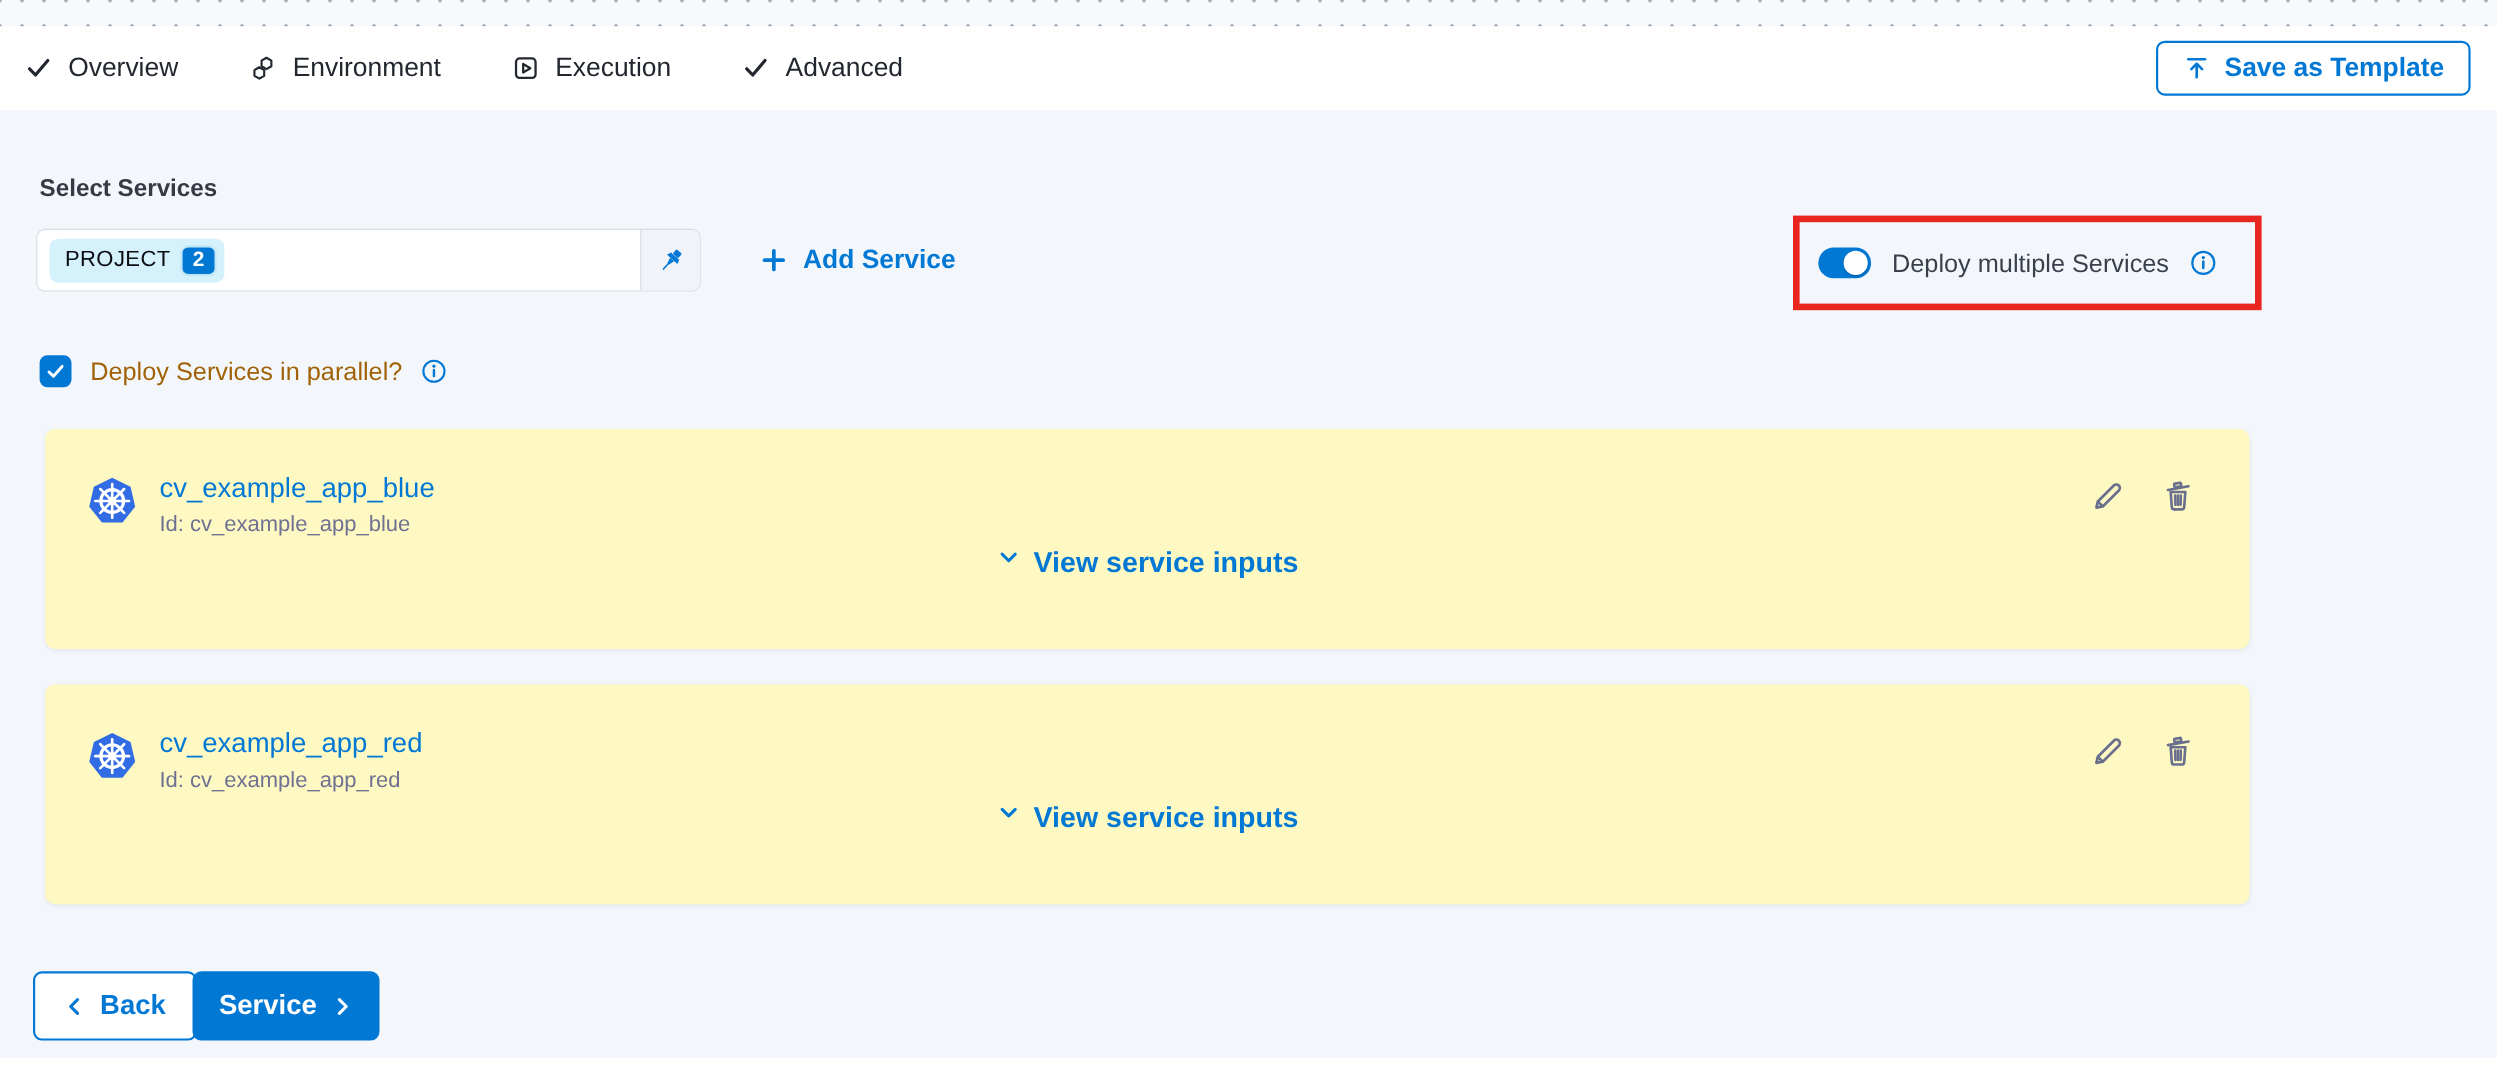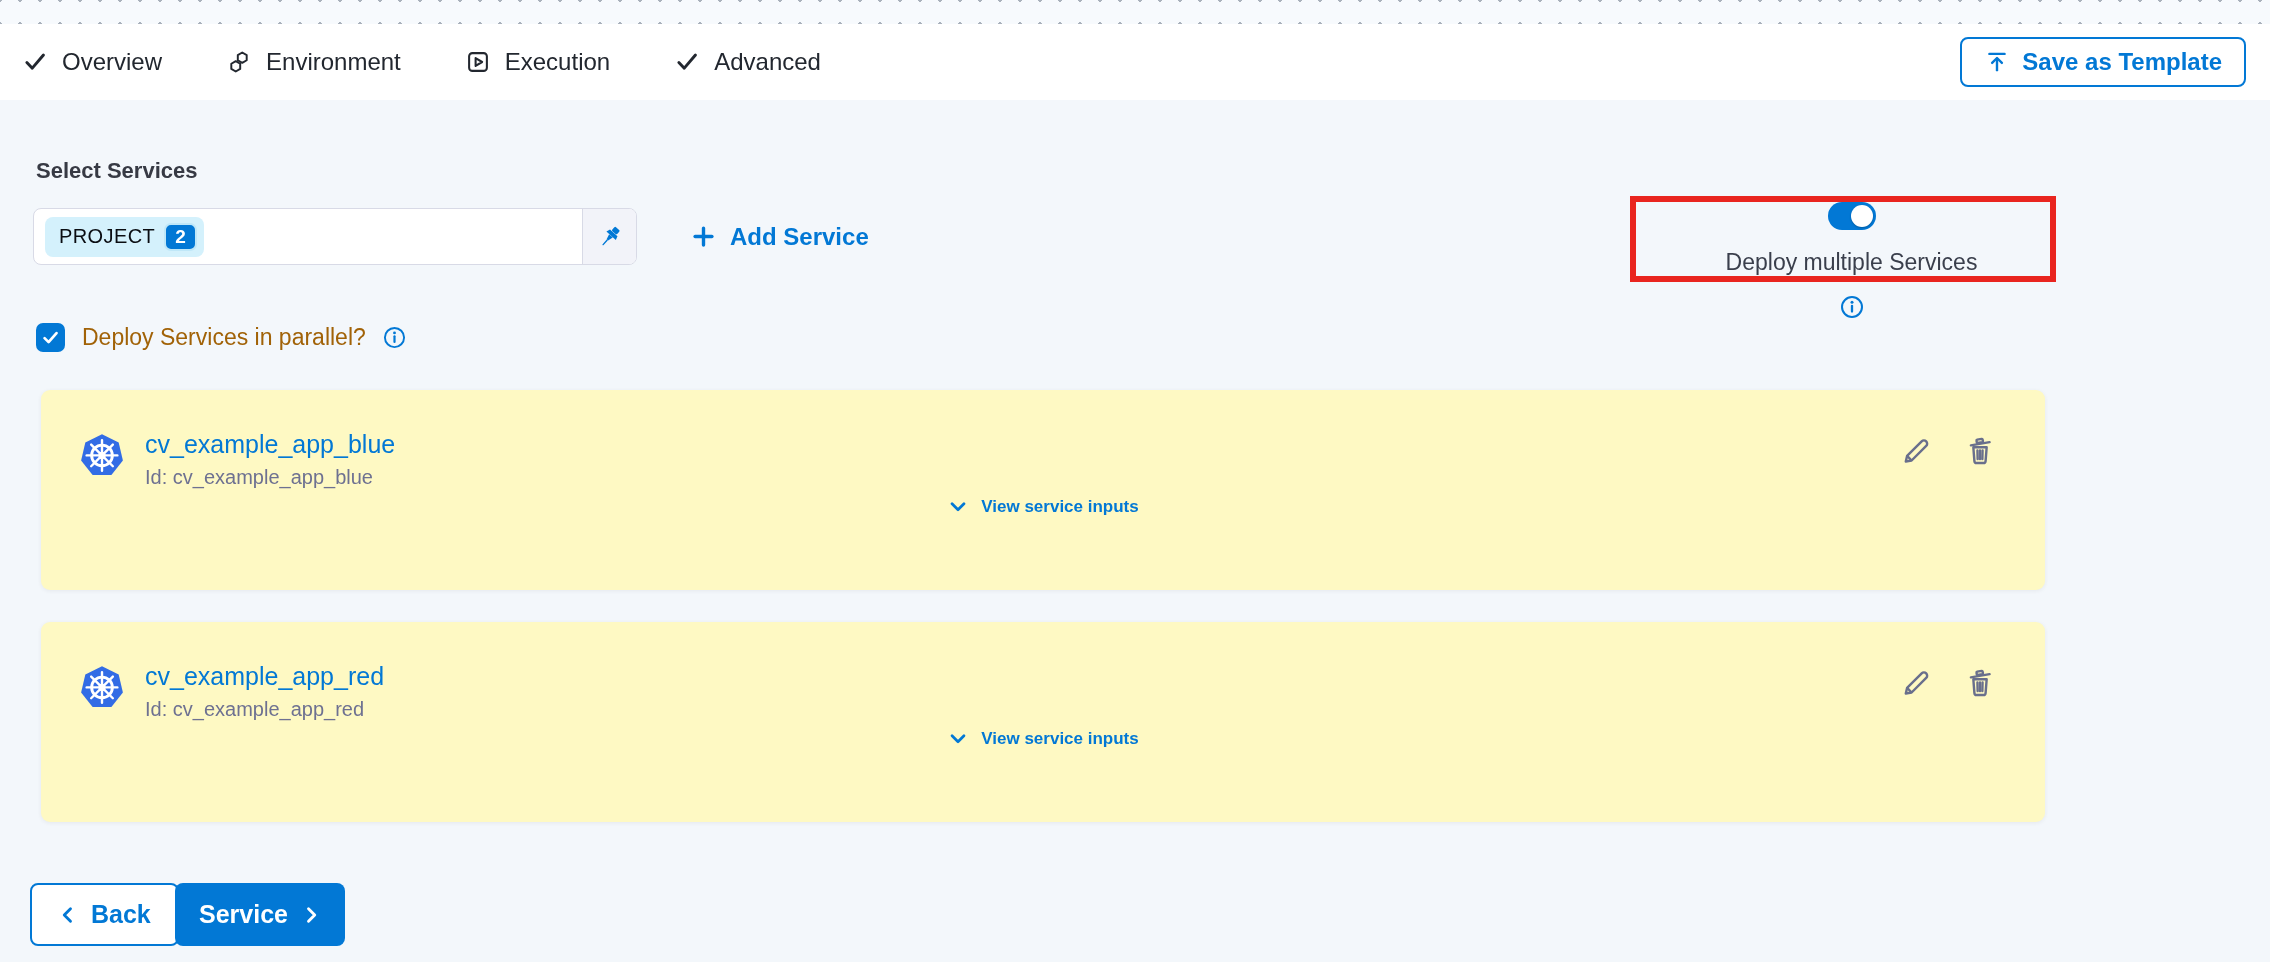--- a/index.html
+++ b/index.html
@@ -90,21 +90,20 @@
     color: #0278d5; font-size: 24px; font-weight: 700; cursor: pointer;
   }
   .add-service svg { width: 27px; height: 27px; }
 
   
   .highlight-box {
     position: absolute; left: 1630px; top: 196px; width: 426px; height: 86px;
     border: 6px solid #e9251f;
     display: flex; align-items: center; gap: 19px; padding-left: 17px;
     background: transparent;
-    flex-direction: column;
   }
   .toggle {
     position: relative; width: 48px; height: 28px;
     background: #0278d5; border-radius: 14px; cursor: pointer; flex: 0 0 auto;
   }
   .toggle .knob {
     position: absolute; top: 3px; left: 23px; width: 22px; height: 22px;
     background: #ffffff; border-radius: 50%;
     box-shadow: 0 1px 2px rgba(0,0,0,.25);
   }
@@ -136,22 +135,22 @@
   .card-id-row { position: absolute; left: 38px; top: 40px; display: flex; gap: 20px; }
   .k8s-icon { width: 46px; height: 48px; flex: 0 0 auto; margin-top: 2px; }
   .k8s-icon svg { width: 100%; height: 100%; }
   .svc-name { font-size: 25px; color: #0278d5; font-weight: 500; cursor: pointer; }
   .svc-id { font-size: 20px; color: #6e7191; margin-top: 7px; }
   .card-actions { position: absolute; right: 48px; top: 44px; display: flex; gap: 30px; }
   .icon-btn { width: 34px; height: 34px; color: #696f8c; cursor: pointer; display: inline-flex; }
   .icon-btn svg { width: 100%; height: 100%; }
   .view-inputs {
     position: absolute; left: 0; right: 0; top: 106px;
-    display: flex; align-items: center; justify-content: center; gap: 12px;
-    color: #0278d5; font-size: 17px; font-weight: 700; cursor: pointer;
+    display: flex; align-items: flex-start; justify-content: center; gap: 12px;
+    color: #0278d5; font-size: 26px; font-weight: 700; cursor: pointer;
   }
   .view-inputs svg { width: 22px; height: 22px; }
 
   
   .footer-btn {
     position: absolute; top: 883px; height: 63px;
     display: flex; align-items: center; gap: 13px;
     border-radius: 8px; font-size: 25px; font-weight: 700; cursor: pointer;
     font-family: "Liberation Sans", sans-serif;
   }

